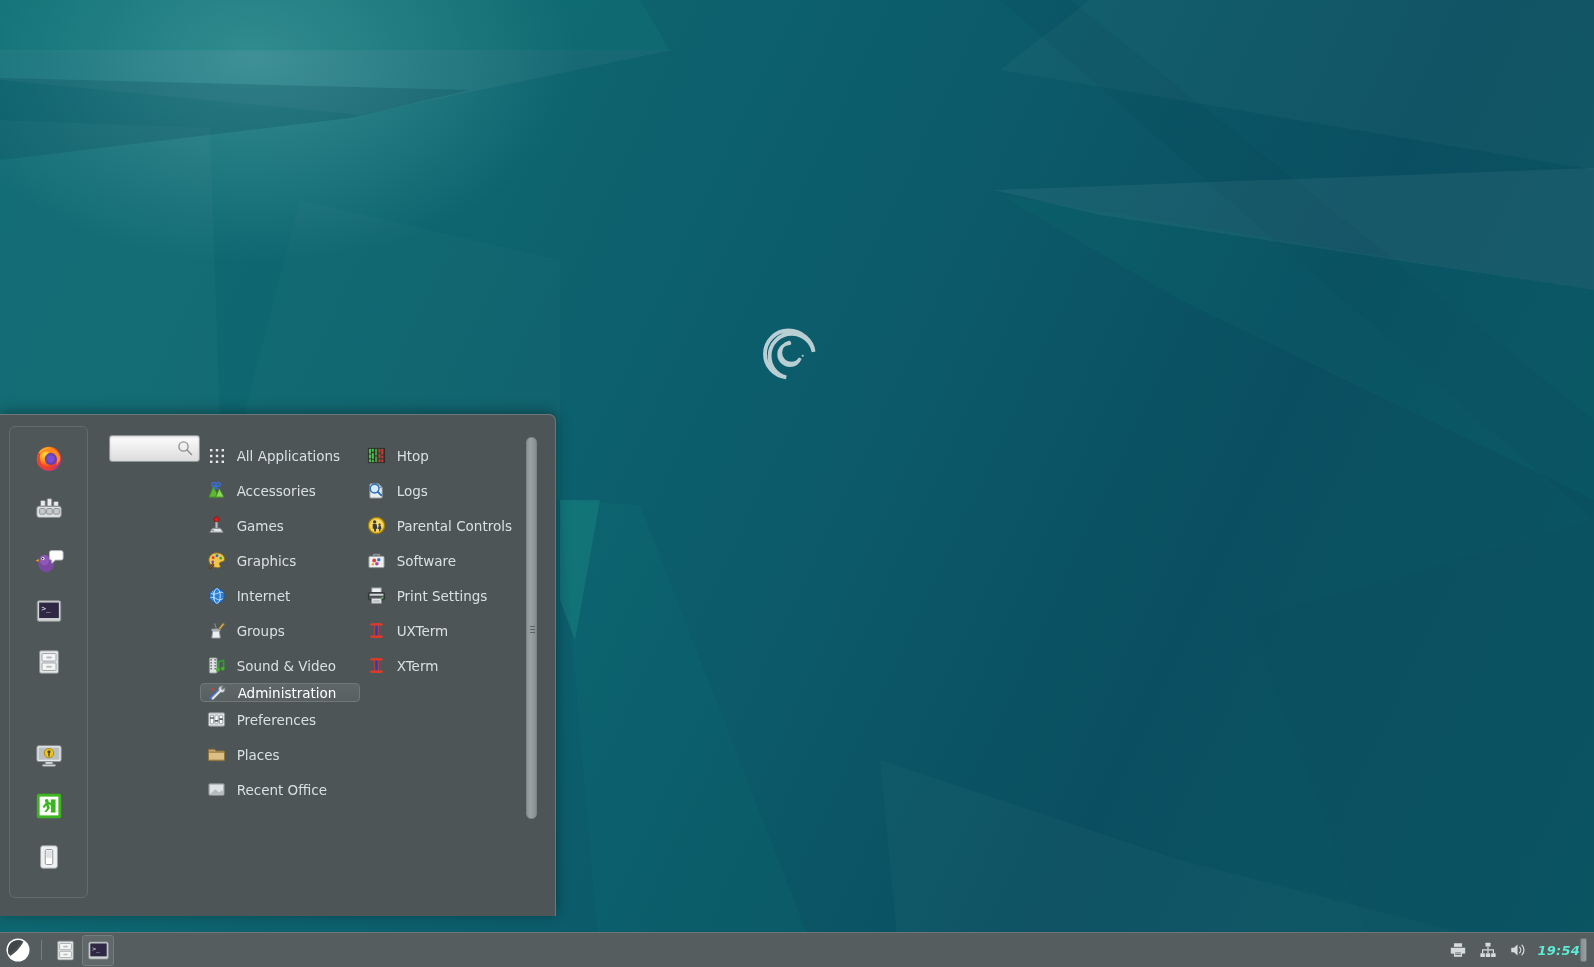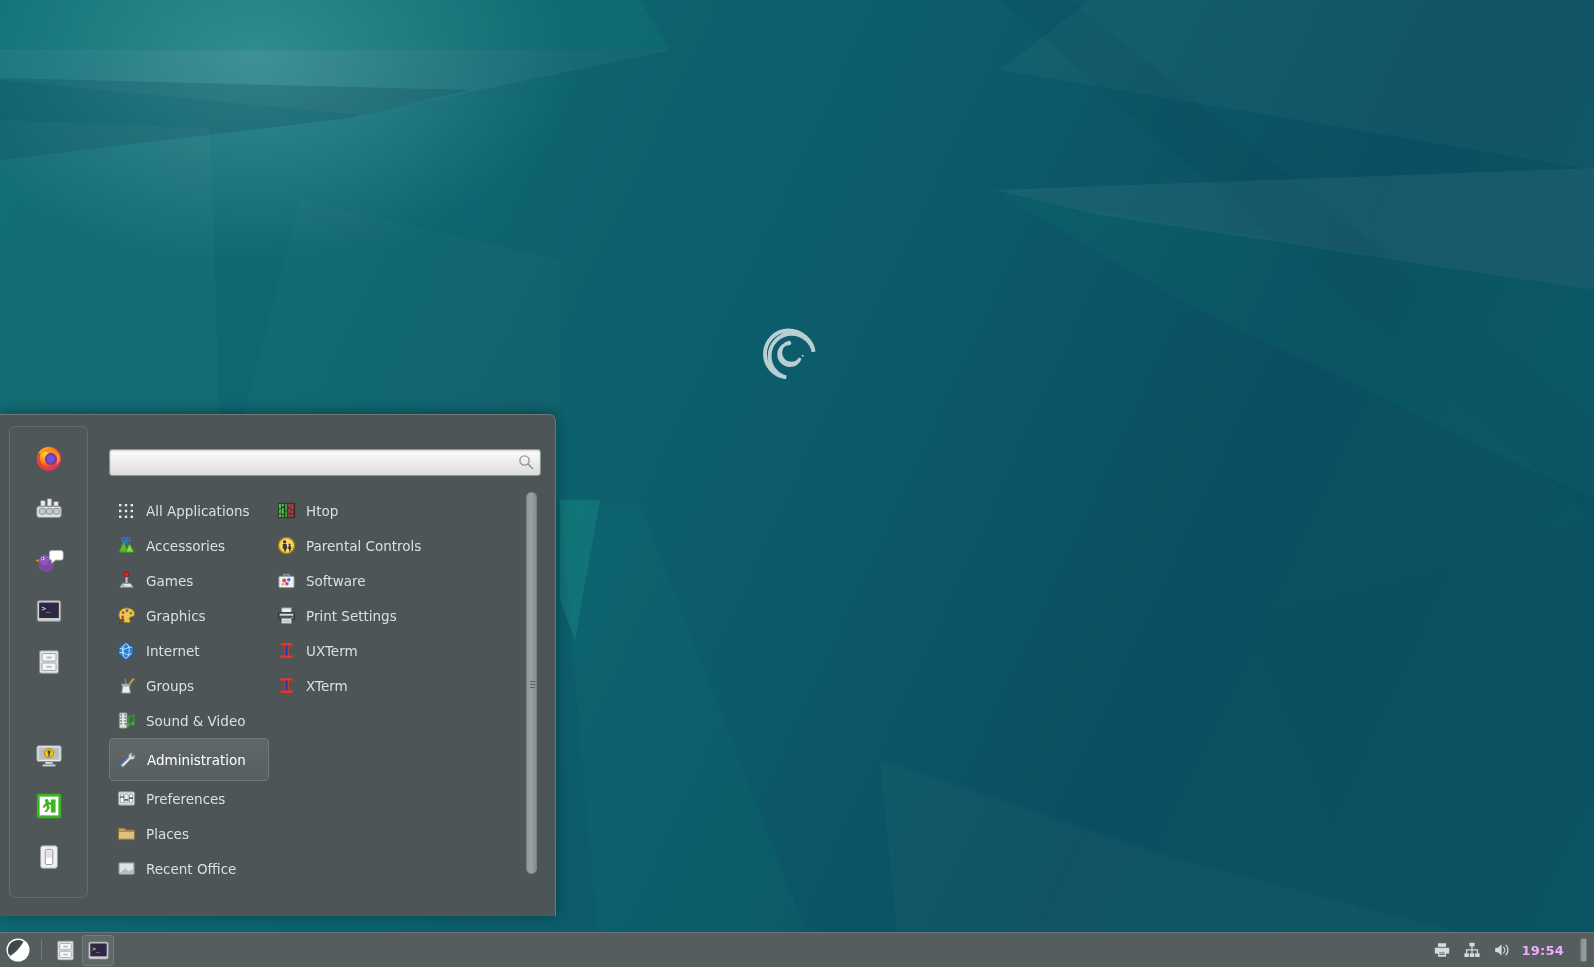--- a/index.html
+++ b/index.html
@@ -50,22 +50,22 @@
   .rail-icon {
     width: 34px; height: 34px;
     margin-bottom: 17px;
     display: flex; align-items: center; justify-content: center;
     cursor: pointer;
   }
   .rail-spacer { height: 42px; }
 
   
   #wcontent {
-    flex: 1; display: flex; flex-direction: column;
-    padding: 34px 14px 0 21px;
+    flex: 1; display: flex; flex-direction: row;
+    padding: 20px 14px 0 21px;
   }
 
   
   #searchwrap { position: relative; margin-bottom: 14px; }
   #searchfield {
     width: 100%; height: 27px;
     background: linear-gradient(#fdfdfd, #dcdcdc);
     border: 1px solid #8d9698;
     border-radius: 3px;
     box-shadow: inset 0 1px 2px rgba(0,0,0,0.18);
@@ -98,21 +98,21 @@
     flex-shrink: 0;
     display: flex; align-items: center; justify-content: center;
   }
   .row .lbl {
     font-size: 13.5px; color: #d9e0e2;
     white-space: nowrap;
   }
   .row.selected {
     background: linear-gradient(#5f6769, #585f61);
     border: 1px solid #707879;
-    height: 43px;
+    height: 19px;
   }
   .row.selected .lbl { color: #ffffff; }
 
   
   #applist { padding-right: 22px; }
   #appscroll {
     position: absolute; right: 4px; top: 2px;
     width: 11px; height: 382px;
   }
   #appthumb {
@@ -161,23 +161,24 @@
   #tray {
     display: flex; align-items: center; height: 100%;
     padding-right: 4px;
   }
   .tray-icon {
     width: 24px; height: 24px; margin: 0 3px;
     display: flex; align-items: center; justify-content: center;
     cursor: pointer;
   }
   #clock {
-    font-size: 13px; color: #f0abfc; font-weight: bold;
-    margin: 0 16px 0 5px; cursor: pointer;
+    font-size: 13px; color: #5eead4; font-weight: bold;
+    margin: 0 0 0 5px; cursor: pointer;
     letter-spacing: 0.2px;
+    font-style: italic;
   }
   #tb-handle {
     width: 7px; height: 24px;
     background: linear-gradient(90deg,#888f91,#9aa1a3);
     border: 1px solid #6f7779; border-radius: 2px;
     margin-right: 3px; cursor: col-resize;
   }
 </style>
 </head>
 <body>
@@ -496,20 +497,31 @@
                     <rect x="12" y="8" width="2.2" height="5"></rect>
                       <rect x="15" y="10" width="2.2" height="3"></rect>
                     <rect x="12" y="14" width="2.2" height="3"></rect>
                       <rect x="15" y="14" width="2.2" height="3"></rect>
                   </g>
                 </svg>
               </span>
               <span class="lbl">Htop</span>
             </div>
 
+            <div class="row">
+              <span class="ico">
+                <svg width="19" height="19" viewBox="0 0 20 20">
+                  <path d="M4 3h8l4 4v10a1 1 0 0 1-1 1H4a1 1 0 0 1-1-1V4a1 1 0 0 1 1-1z" fill="#e9edee" stroke="#8b9193"></path>
+                  <path d="M12 3l4 4h-4z" fill="#c3c9cb" stroke="#8b9193"></path>
+                  <circle cx="8" cy="8" r="4.6" fill="#d6ecfa" stroke="#2a6fc0" stroke-width="1.5"></circle>
+                  <line x1="11.4" y1="11.4" x2="15" y2="15" stroke="#2a6fc0" stroke-width="2" stroke-linecap="round"></line>
+                </svg>
+              </span>
+              <span class="lbl">Logs</span>
+            </div>
 
             <div class="row">
               <span class="ico">
                 <svg width="19" height="19" viewBox="0 0 20 20">
                   <circle cx="10" cy="10" r="8.6" fill="#f2c330" stroke="#9b7a0f" stroke-width="1.2"></circle>
                   <circle cx="10" cy="10" r="6.6" fill="#fada6a"></circle>
                   <circle cx="8" cy="6.2" r="1.8" fill="#3b3b3b"></circle>
                   <path d="M6 8.4h4l1 5h-1.3l-.4 3H7.7l-.4-3H6z" fill="#3b3b3b"></path>
                   <circle cx="13.3" cy="9.2" r="1.2" fill="#3b3b3b"></circle>
                   <path d="M12.2 10.6h2.4l.6 3.2h-.9l-.3 2.2h-1.2l-.3-2.2h-.9z" fill="#3b3b3b"></path>

